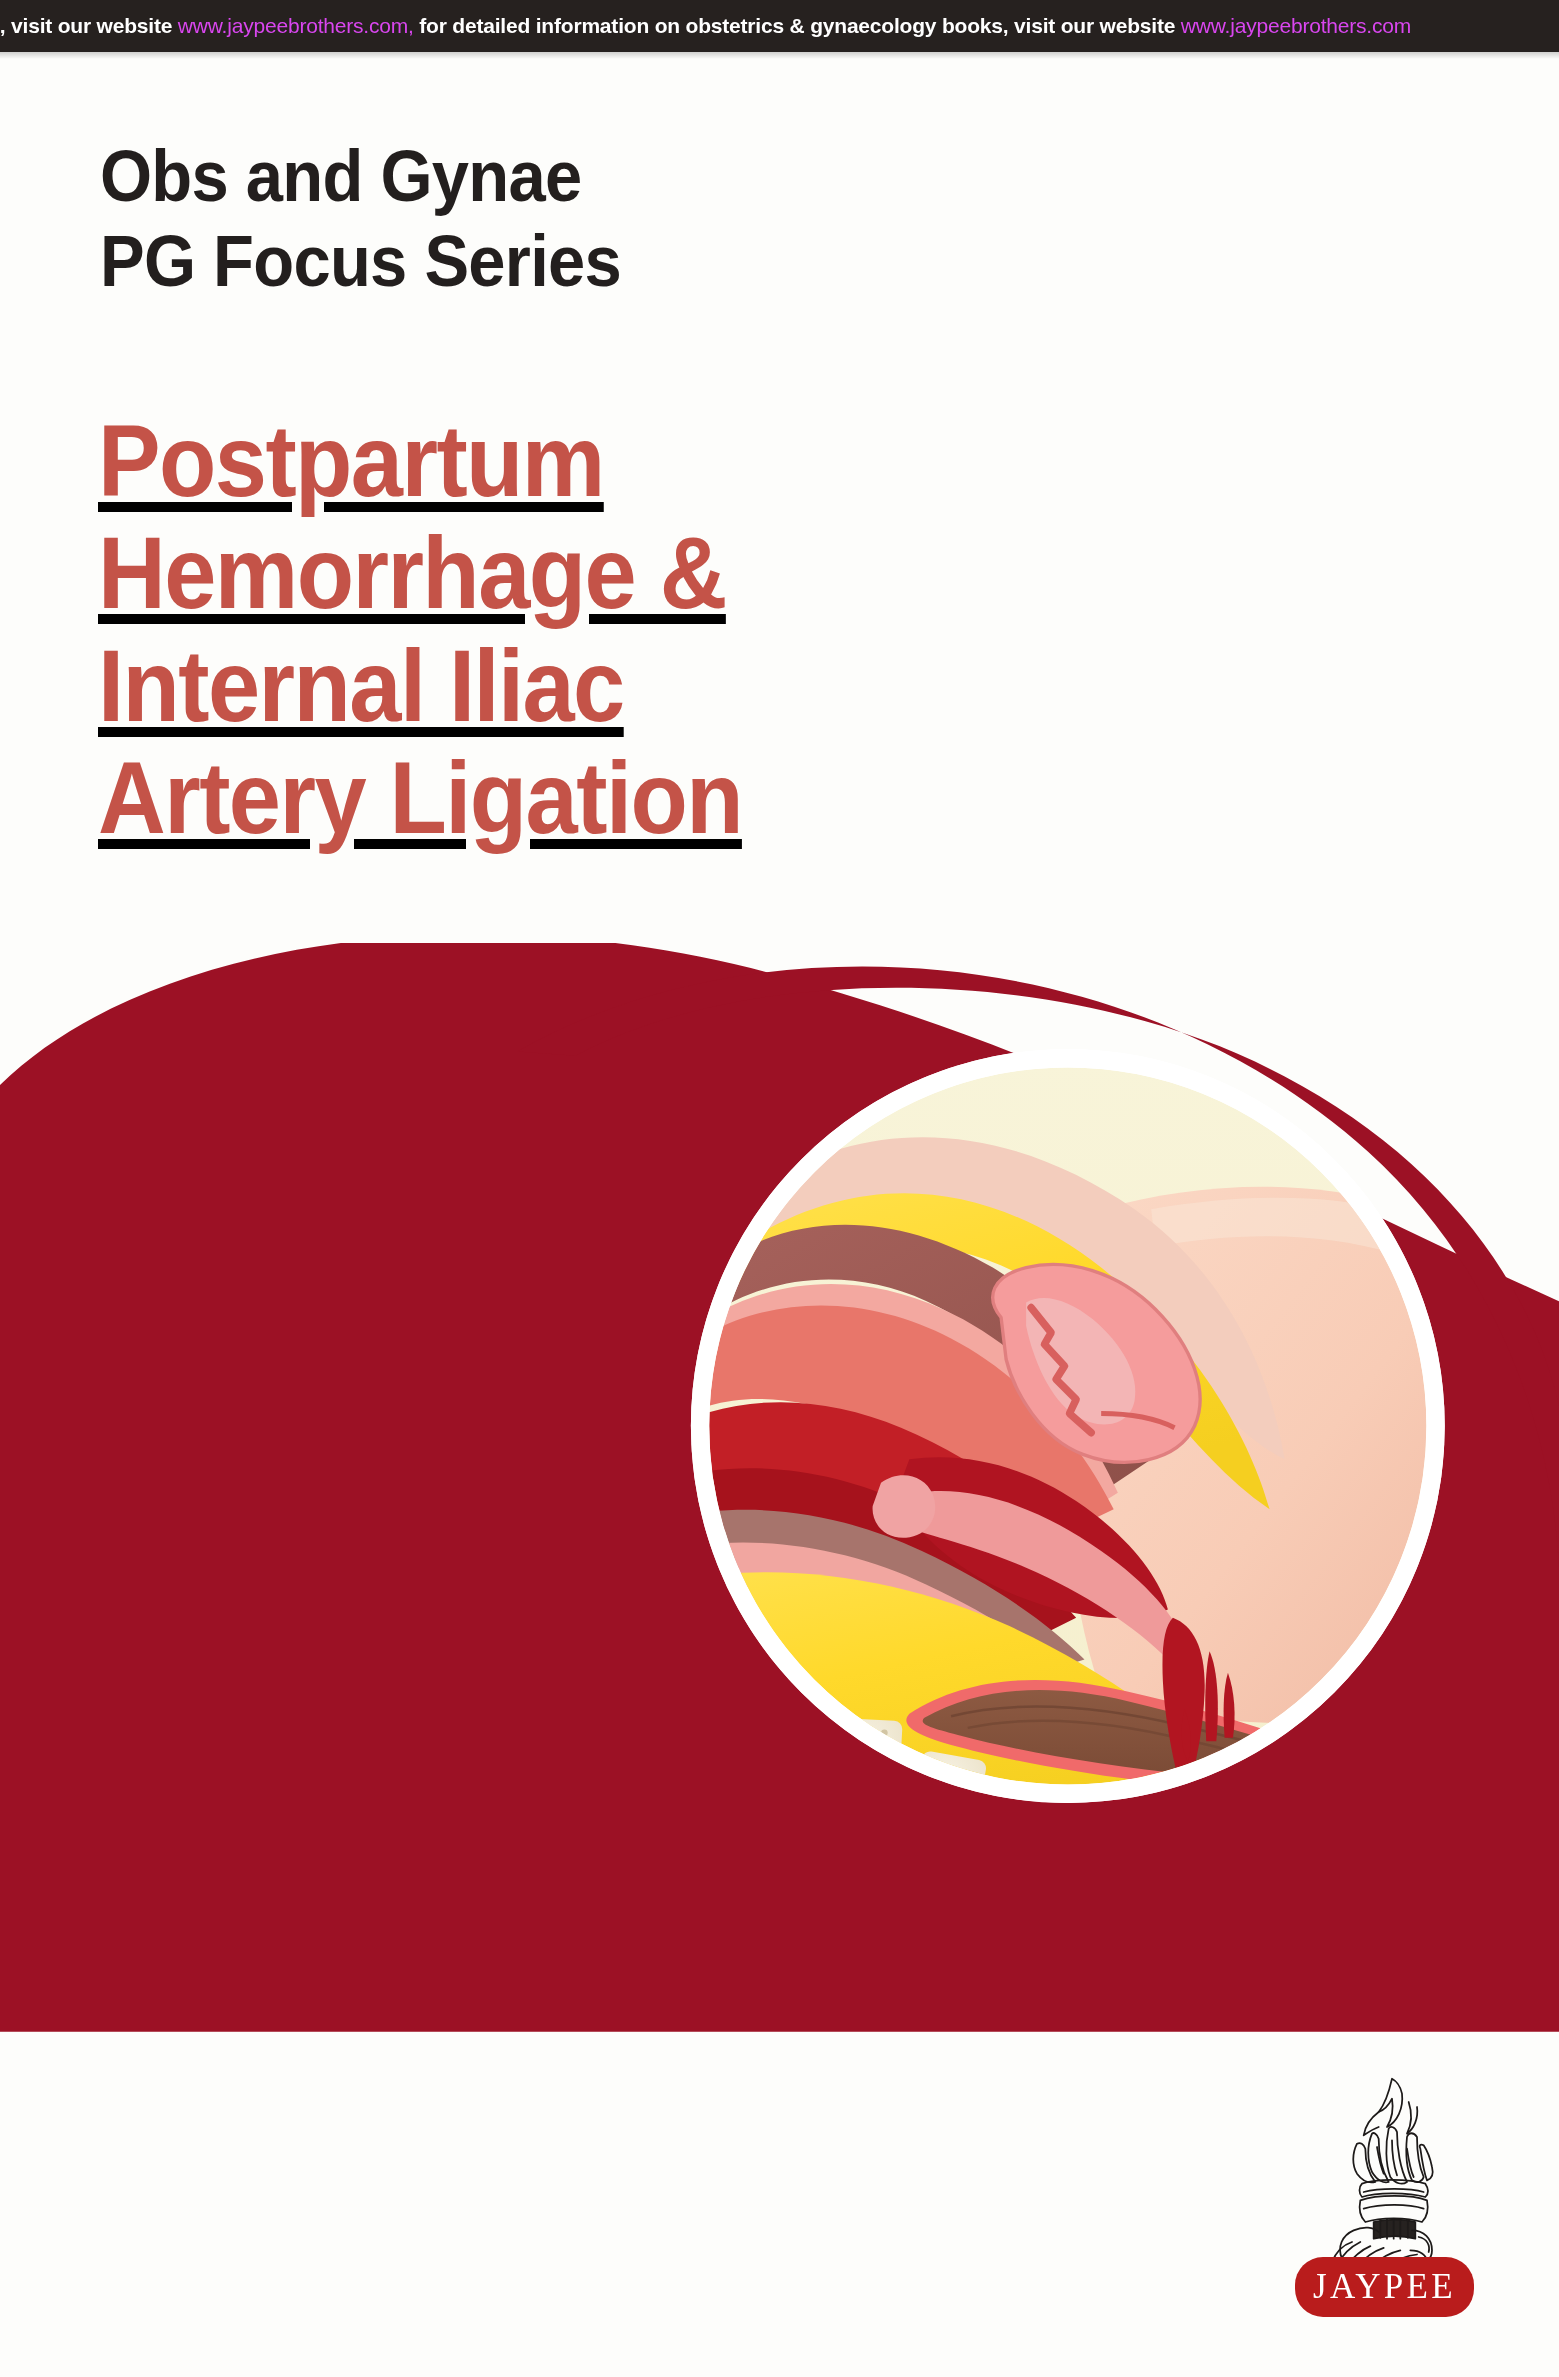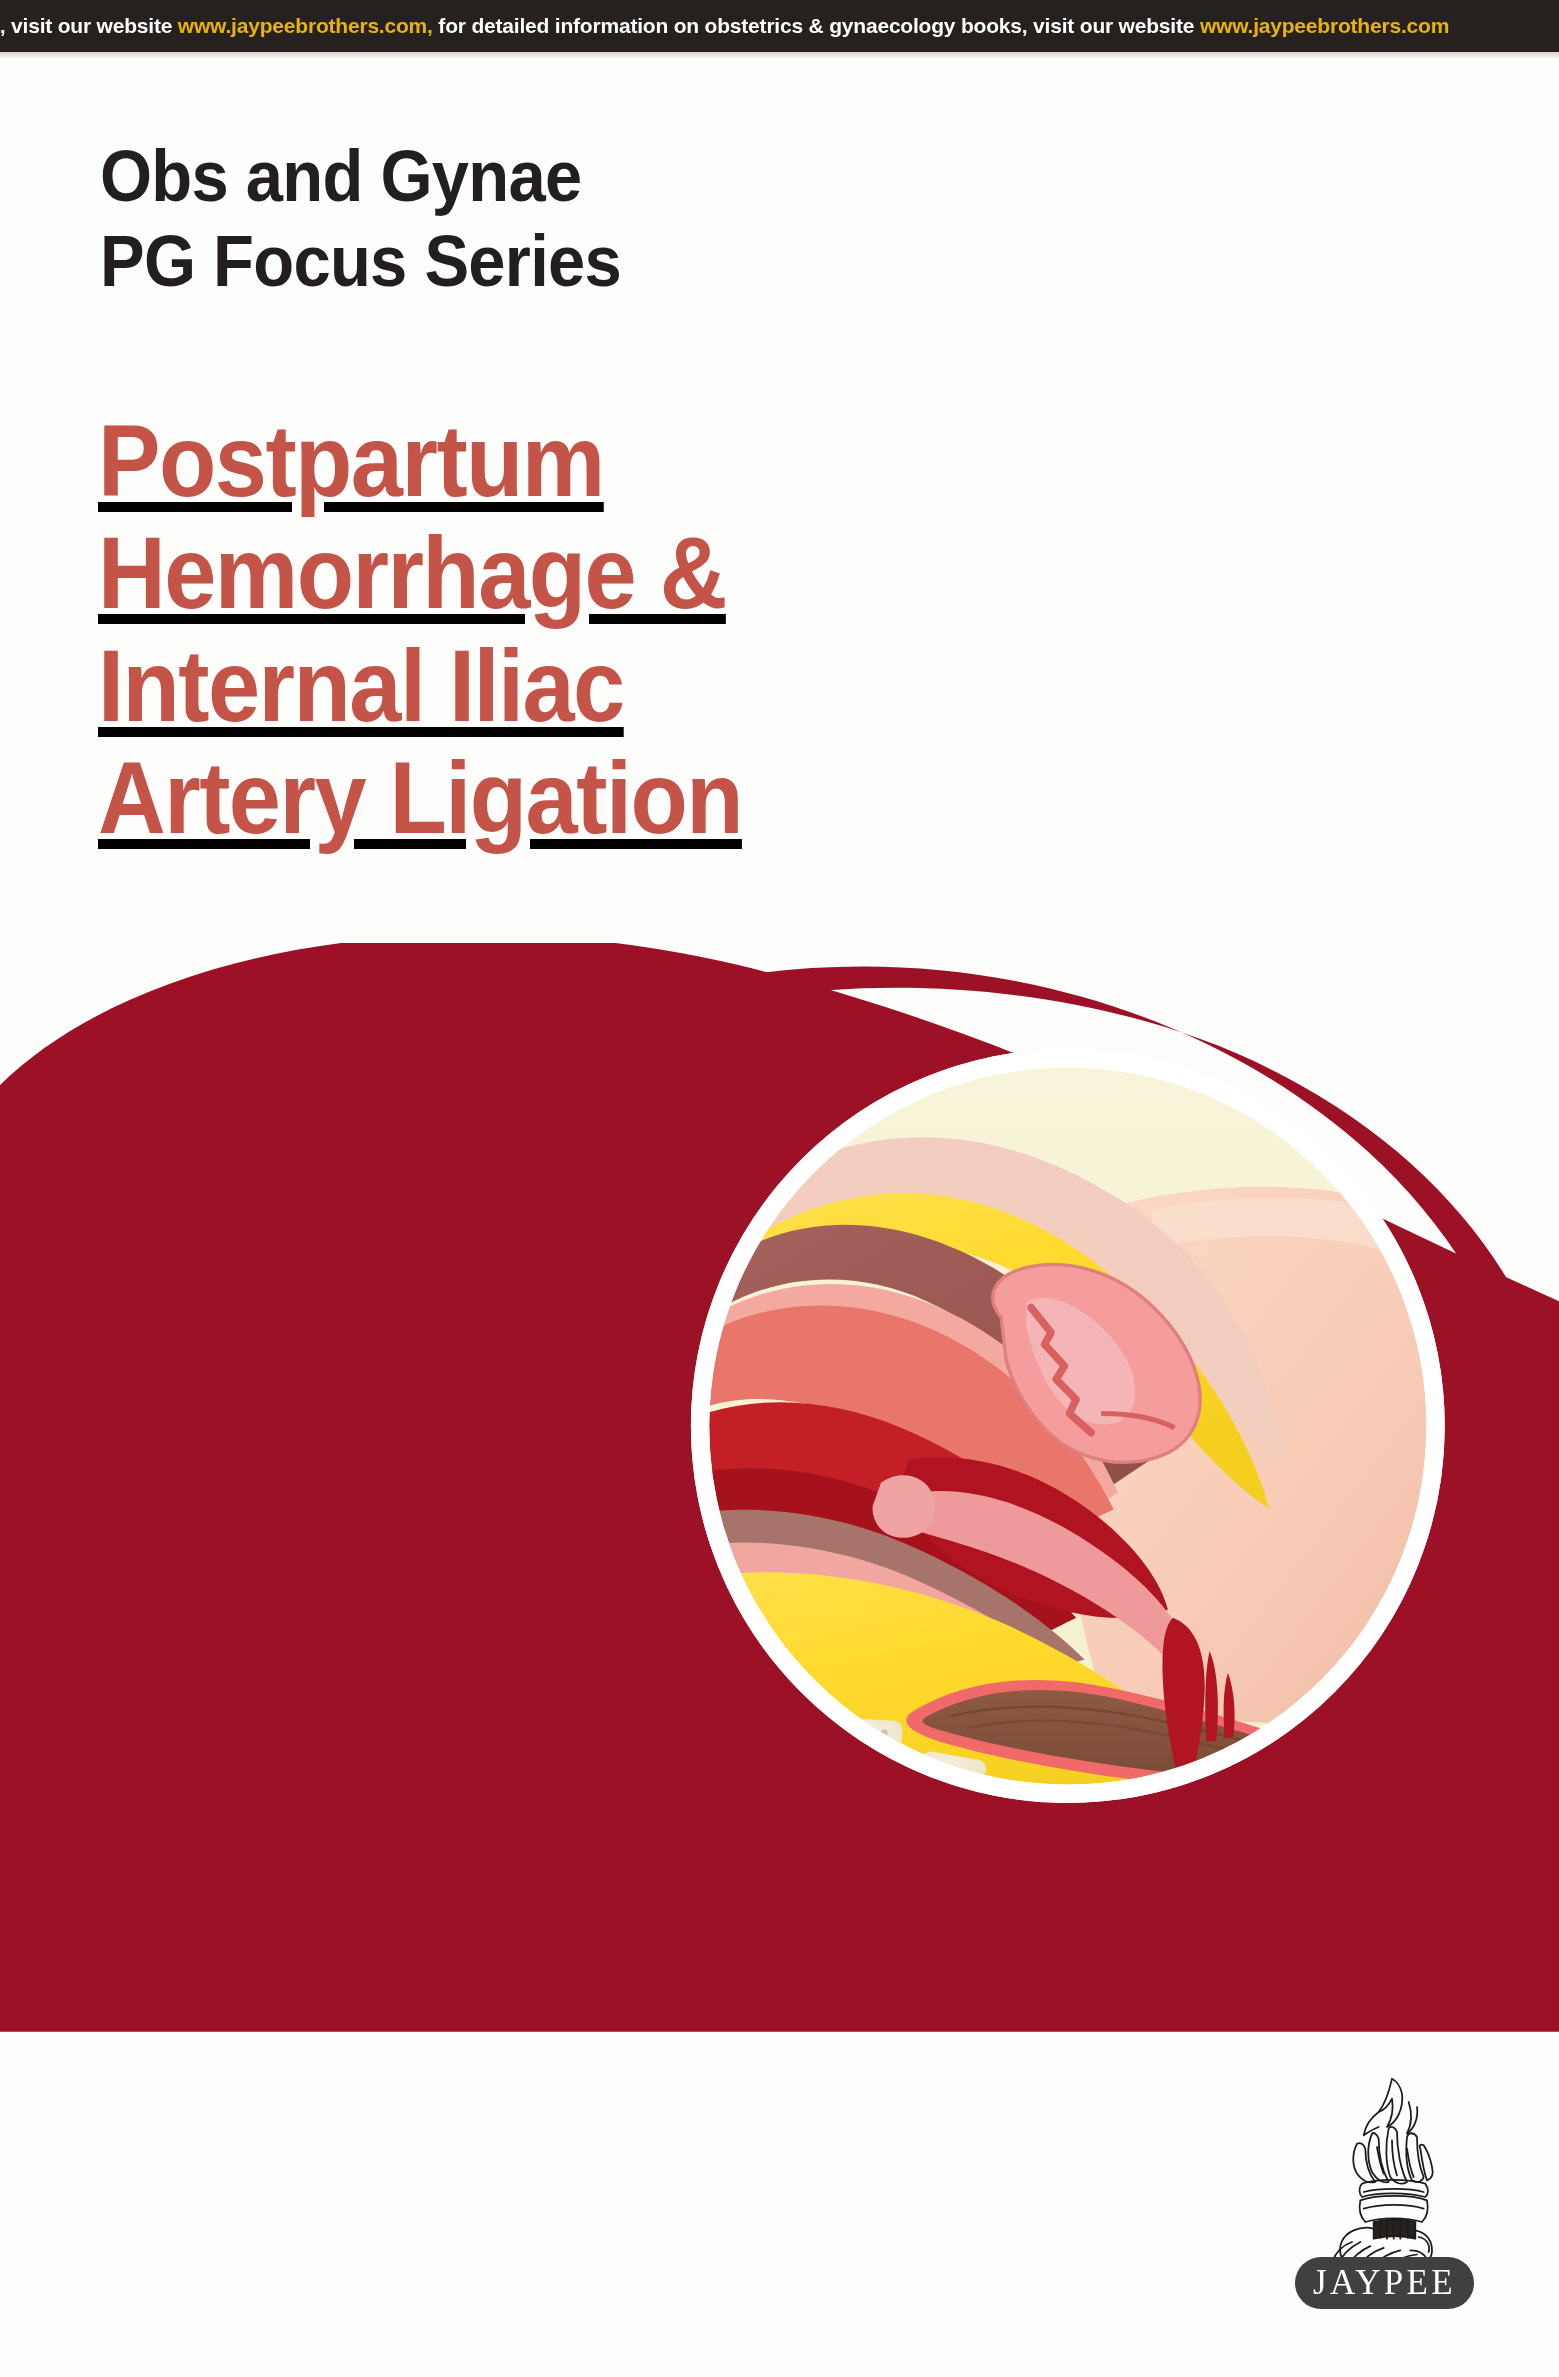--- a/index.html
+++ b/index.html
@@ -33,22 +33,22 @@
     white-space: nowrap;
     color: #ffffff;
     font-size: 21px;
     font-weight: 600;
     letter-spacing: -0.2px;
     font-family: "Liberation Sans", sans-serif;
     margin-left: -11.7px;
     line-height: 52px;
   }
   .promo-text .gold {
-    color: #eab308;
-    font-weight: 700;
+    color: #d946ef;
+    font-weight: 400;
   }
   .strip-shadow {
     position: absolute;
     left: 0; top: 52px;
     width: 1560px; height: 6.7px;
     background: linear-gradient(to bottom, rgba(0,0,0,0.18), rgba(0,0,0,0));
   }
 
   
   .series-block {
@@ -139,22 +139,22 @@
   
   .logo-wrap {
     position: absolute;
     left: 1285px; top: 2067px;
     width: 209px; height: 267px;
     z-index: 10;
   }
   .logo-pill {
     position: absolute;
     left: 10px; top: 190px;
-    width: 179px; height: 52px;
-    background: #404040;
+    width: 179px; height: 60px;
+    background: #b91c1c;
     border-radius: 28px;
     display: flex;
     align-items: center;
     justify-content: center;
   }
   .logo-pill span {
     color: #ffffff;
     font-family: "Liberation Serif", serif;
     font-size: 35px;
     letter-spacing: 3.3px;

